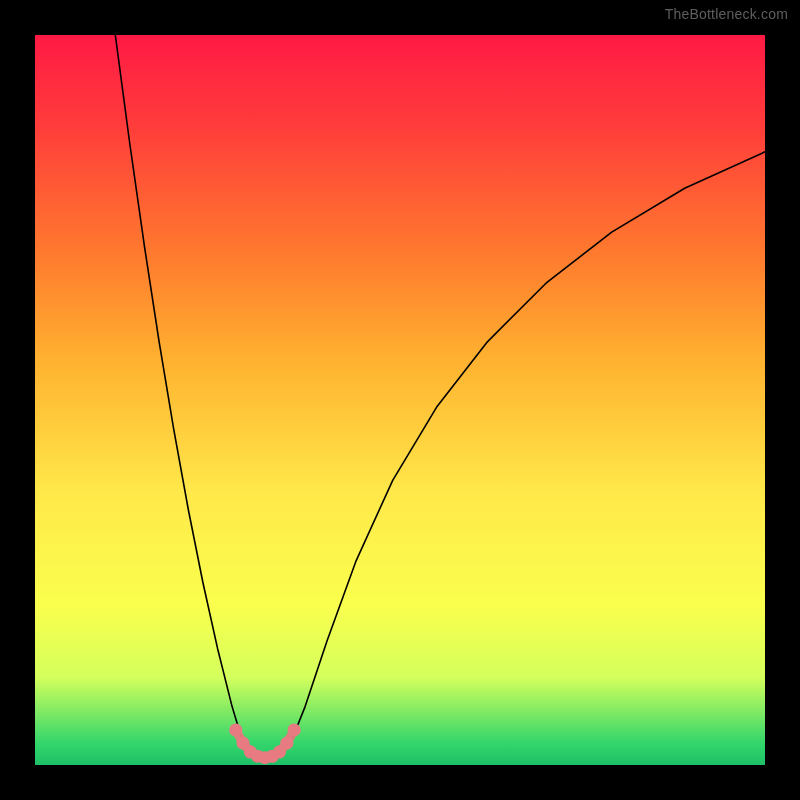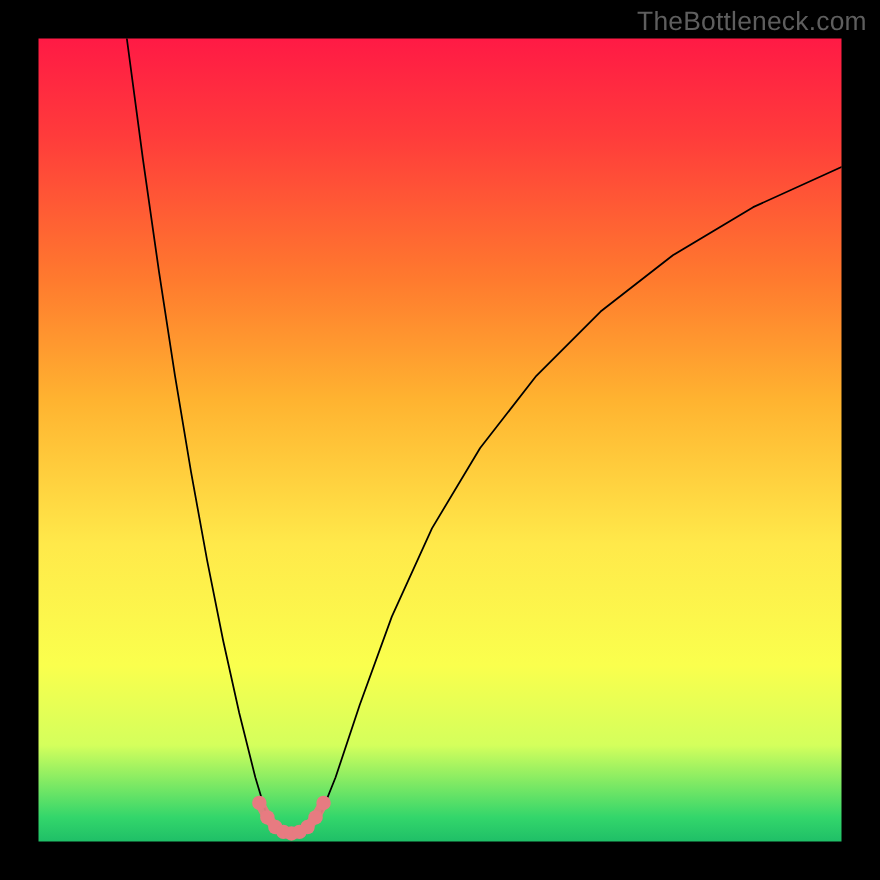--- a/index.html
+++ b/index.html
@@ -40,21 +40,21 @@
     left: 0;
     top: 0;
     width: 730px;
     height: 730px;
   }
   .watermark {
     position: absolute;
     top: 6px;
     right: 12px;
     font-family: Arial, Helvetica, sans-serif;
-    font-size: 24px;
+    font-size: 14px;
     color: #5e5e5e;
     letter-spacing: 0.2px;
     user-select: none;
   }
 </style>
 </head>
 <body>
 
 <div class="frame">
   <div class="plot">

